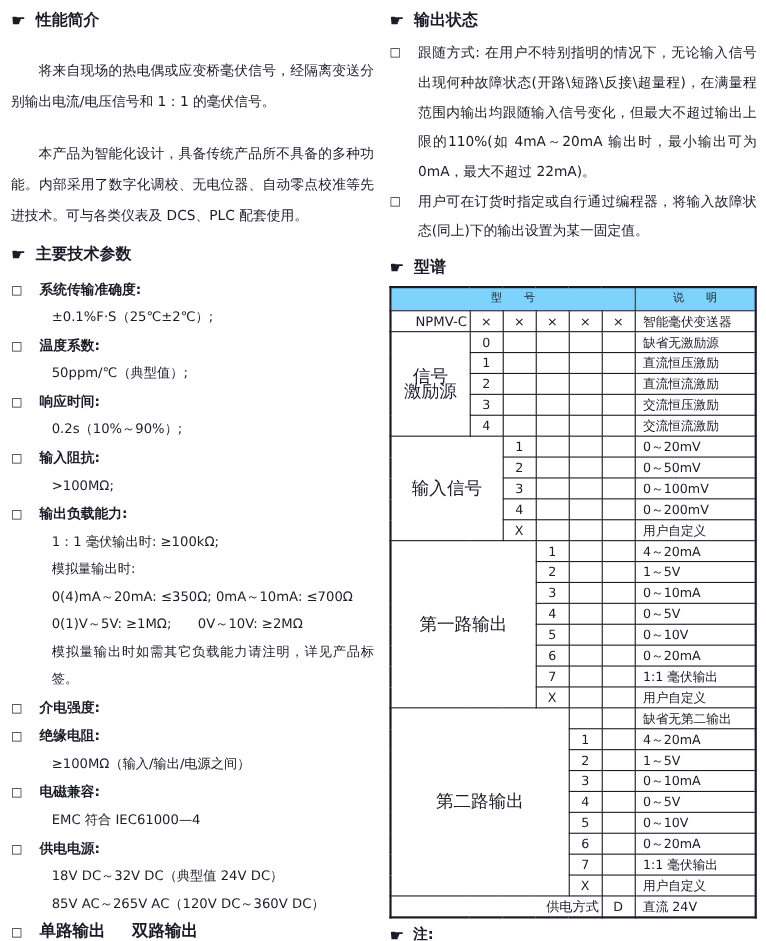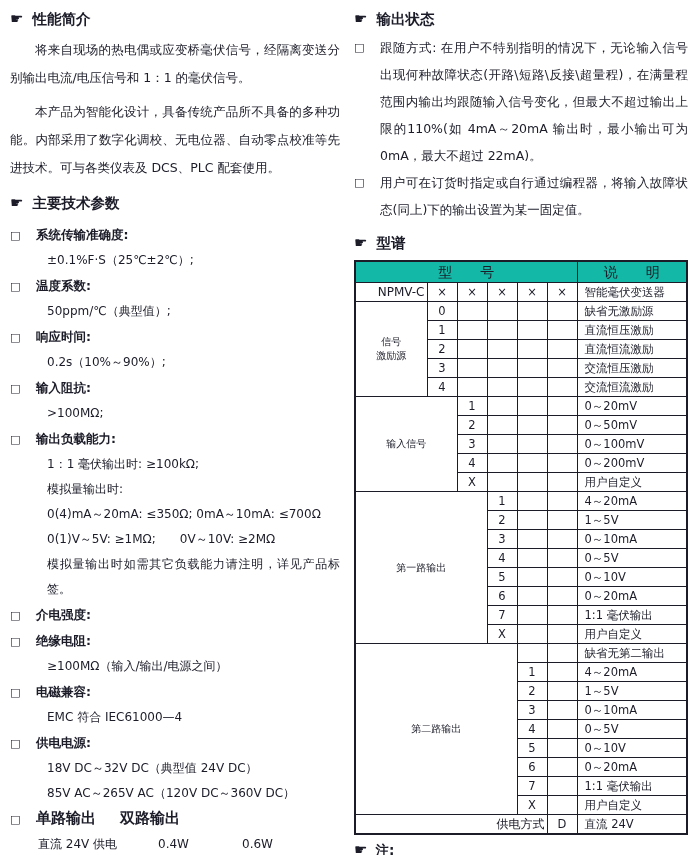--- a/index.html
+++ b/index.html
@@ -10,21 +10,21 @@
     -webkit-font-smoothing:antialiased;
   }
   .page{position:relative;width:696px;height:855px;overflow:hidden;background:#fff;}
   .col{position:absolute;top:7px;}
   .col-left{left:10px;width:330px;}
   .col-right{left:354px;width:334px;}
 
   .sec-head{display:flex;align-items:center;gap:9px;font-weight:bold;font-size:14.5px;line-height:22px;margin:1px 0 4px 0;}
   .hand{font-size:15px;line-height:22px;font-weight:normal;}
 
-  .para{font-size:12.5px;line-height:28px;text-indent:2em;text-align:justify;margin:6px 0 0 0;}
+  .para{font-size:12.5px;line-height:28px;text-indent:2em;text-align:justify;margin:20px 0 0 0;}
 
   .params{margin-top:8px;}
   .param-item{font-size:12px;}
   .param-head{display:flex;align-items:baseline;line-height:25px;}
   .bullet-sq{width:26px;flex:none;font-size:11px;}
   .param-label{font-weight:bold;font-size:12.5px;}
   .param-line{margin-left:37px;line-height:25px;text-align:justify;}
 
   .pw-label{flex:none;width:122px;}
   .pw-h{font-weight:bold;font-size:15px;width:84px;flex:none;}
@@ -35,24 +35,24 @@
   .bullet{display:flex;font-size:12.5px;}
   .bullet .bullet-sq{line-height:27px;}
   .bullet-text{flex:1;line-height:27px;text-align:justify;}
 
   .model-wrap{margin-top:6px;}
   table.model{border-collapse:collapse;width:100%;table-layout:fixed;border:2px solid #1b1c28;}
   .model td{
     border:1px solid #1b1c28;height:16px;font-size:11.5px;line-height:14px;
     text-align:center;vertical-align:middle;padding:1px 2px;overflow:hidden;
   }
-  .model td.hd{background:#14b8a6;font-size:14px;height:18px;}
+  .model td.hd{background:#7dd3fc;font-size:10px;height:18px;}
   .model td.lbl{text-align:right;padding-left:6px;font-size:12px;}
   .model td.desc{text-align:left;padding-left:7px;}
-  .model td.grp{white-space:pre-line;font-size:10px;}
+  .model td.grp{white-space:pre-line;font-size:16px;}
 
   .notes{margin-top:4px;}
   .notes .sec-head{font-size:13.5px;gap:8px;margin-bottom:1px;}
 </style>
 </head>
 <body>
 
 <div class="page">
 
   <div class="col col-left">

